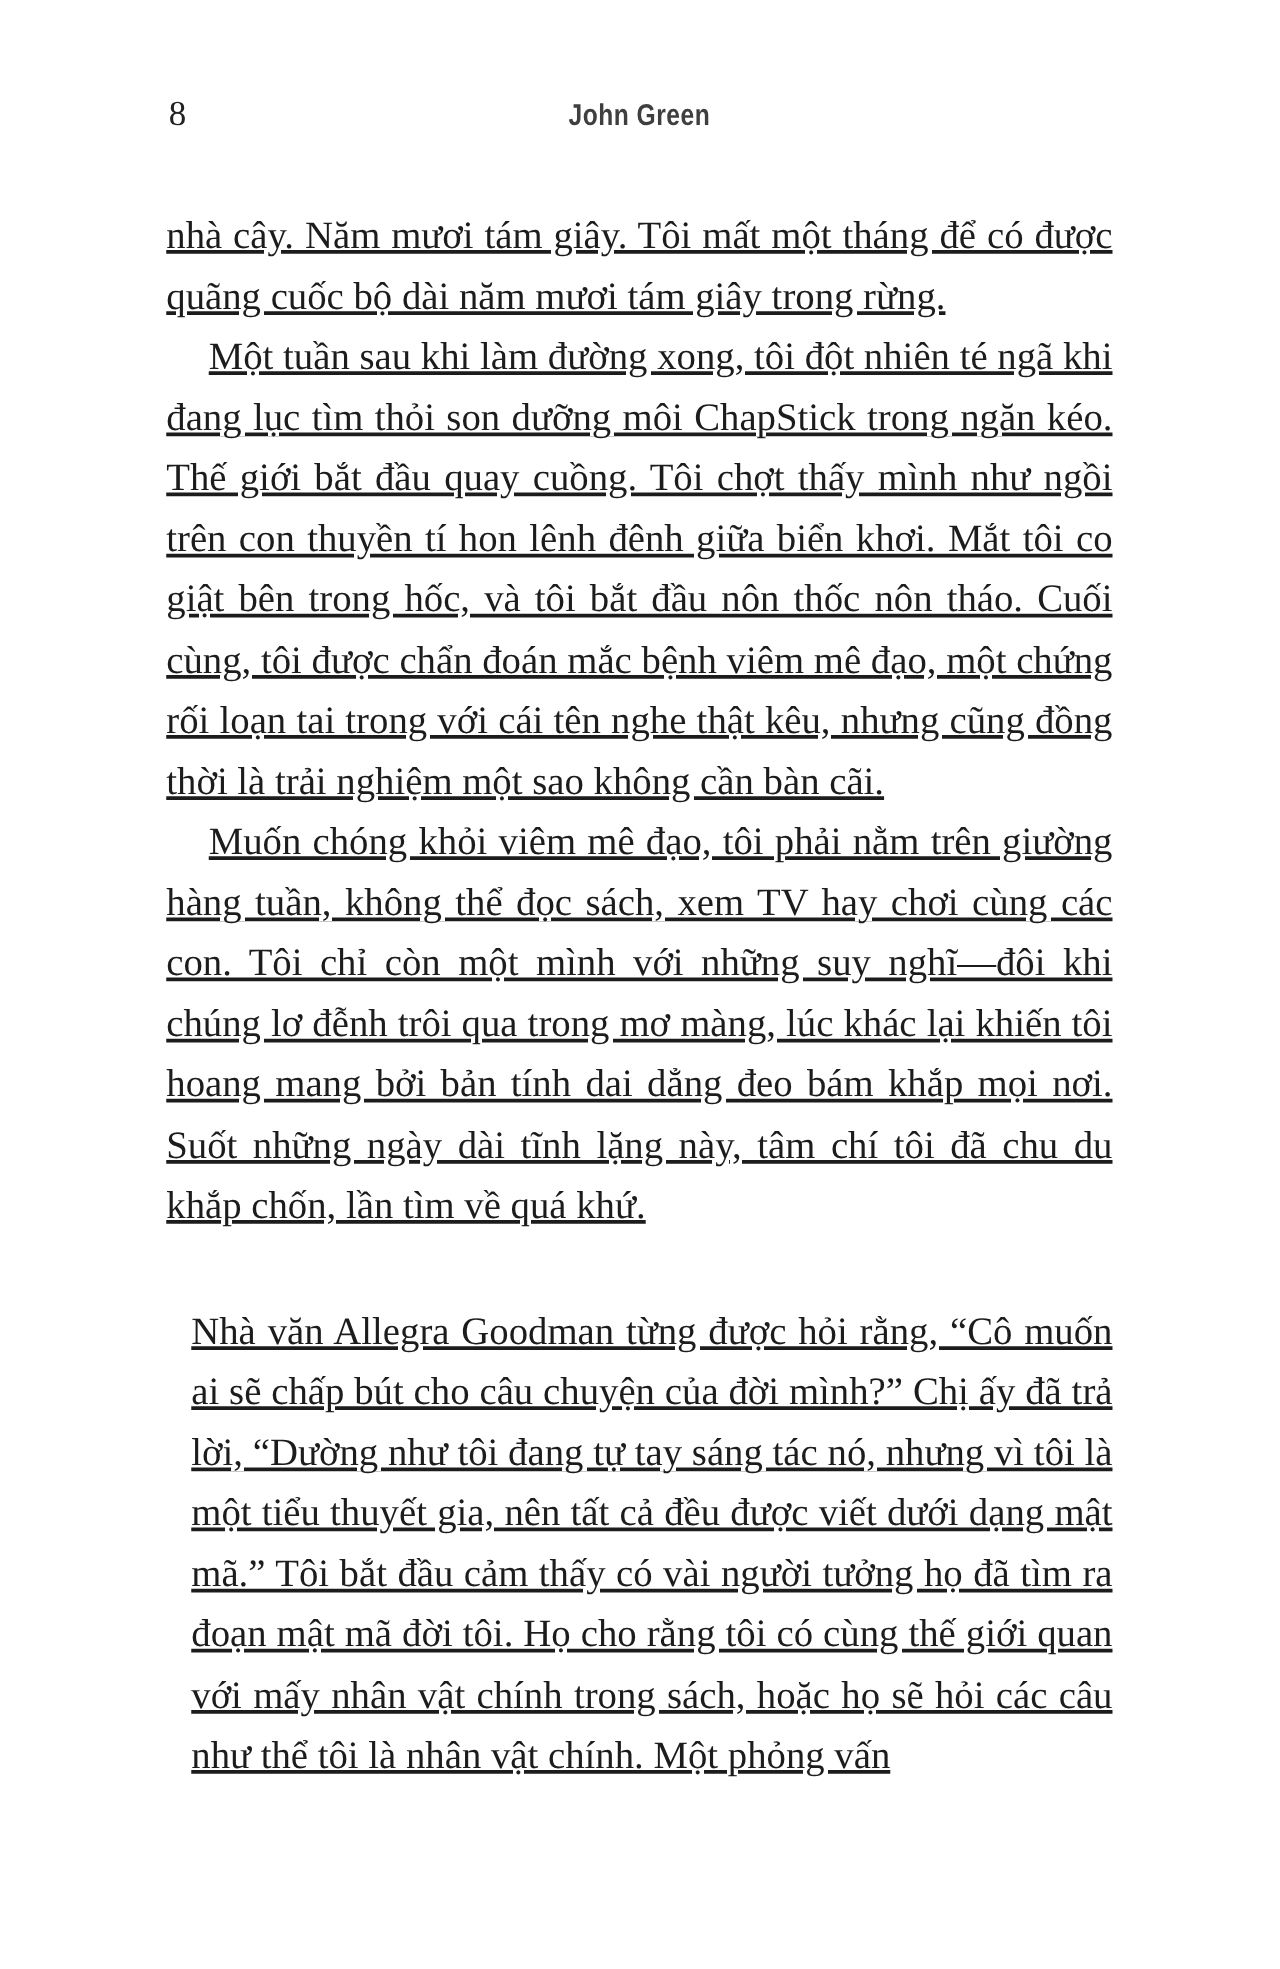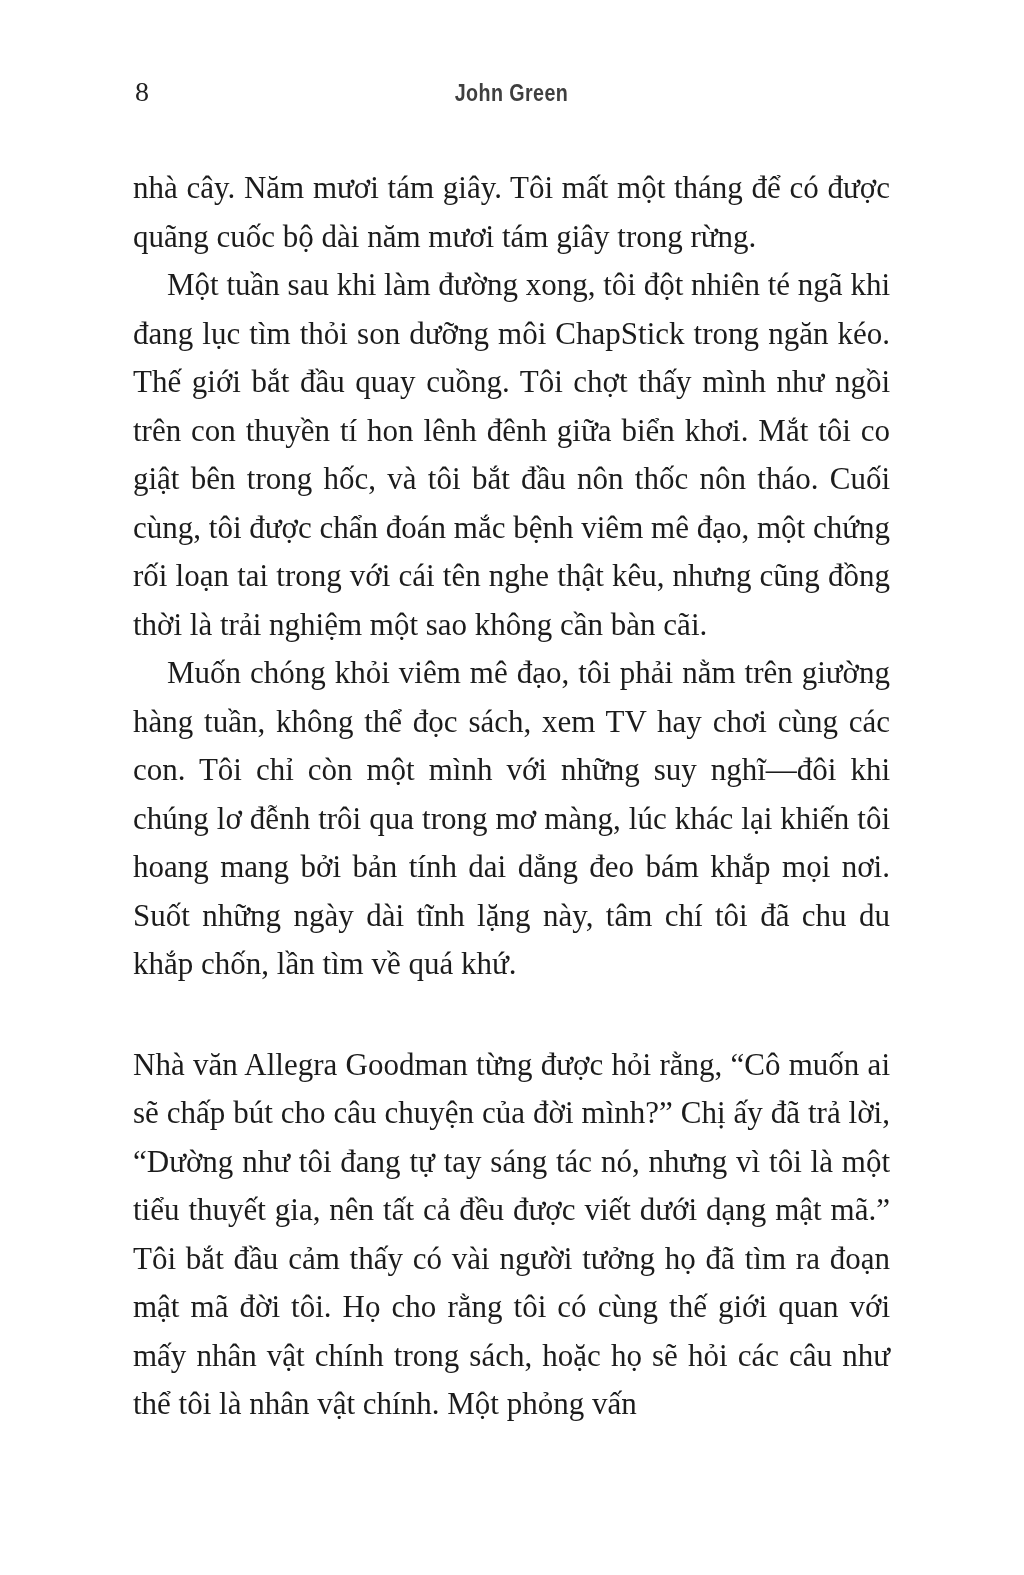--- a/index.html
+++ b/index.html
@@ -51,26 +51,28 @@
   }
   .page-body {
     margin-top: 52px; 
   }
   .page-body p {
     margin: 0;
     font-size: 31px;
     line-height: 48.5px;
     text-align: justify;
     text-justify: inter-word;
+    text-decoration: underline;
   }
   .page-body p.indent {
     text-indent: 34px;
   }
   .page-body p.section-break {
     margin-top: 52px;
+    margin-left: 20px;
   }
 </style>
 </head>
 <body>
 
 <div class="page">
 
   <div class="page-header">
     <span class="page-number">8</span>
     <span class="running-head">John Green</span>

